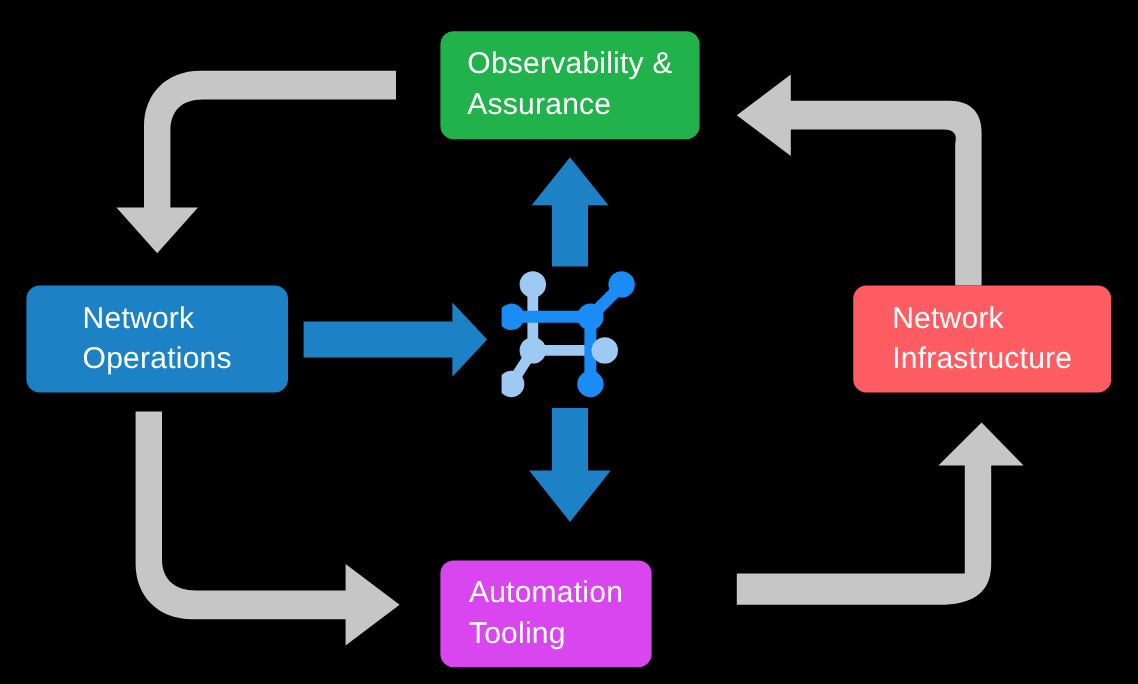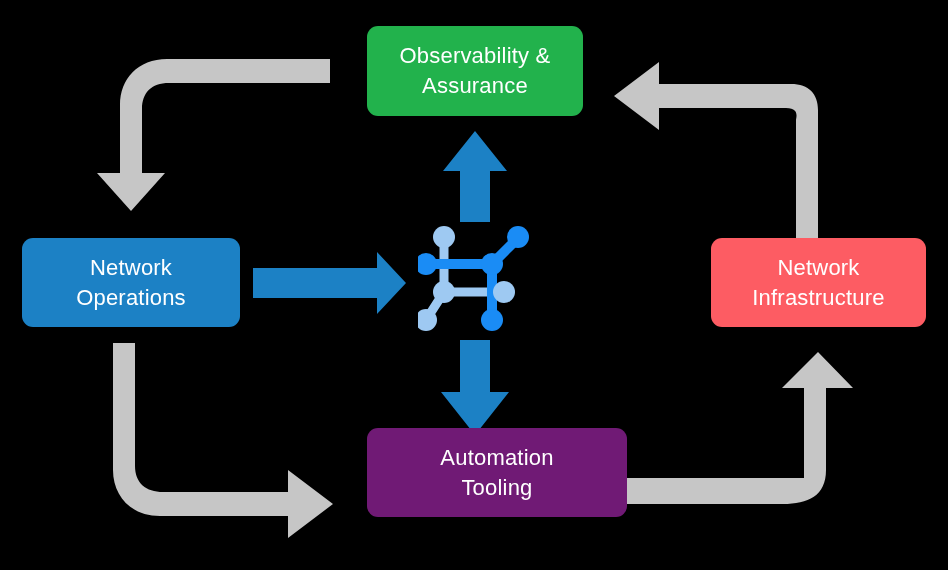--- a/index.html
+++ b/index.html
@@ -16,23 +16,23 @@
     height: 570px;
     background: #000000;
     overflow: hidden;
   }
   .node-box {
     position: absolute;
     border-radius: 11px;
     display: flex;
     align-items: center;
     justify-content: center;
-    text-align: center;
+    text-align: left;
     color: #ffffff;
-    font-size: 22px;
+    font-size: 25px;
     line-height: 1.35;
     letter-spacing: 0.2px;
     box-sizing: border-box;
     padding: 6px 10px;
     white-space: pre-line;
     font-weight: 400;
   }
   #box-observability {
     left: 367px;
     top: 26px;
@@ -49,24 +49,24 @@
   }
   #box-network-infrastructure {
     left: 711px;
     top: 238px;
     width: 215px;
     height: 89px;
     background: #fd5c63;
   }
   #box-automation-tooling {
     left: 367px;
-    top: 428px;
-    width: 260px;
+    top: 467px;
+    width: 176px;
     height: 89px;
-    background: #701a75;
+    background: #d946ef;
   }
   .svg-layer {
     position: absolute;
     left: 0;
     top: 0;
     width: 948px;
     height: 570px;
   }
   .center-icon {
     position: absolute;

